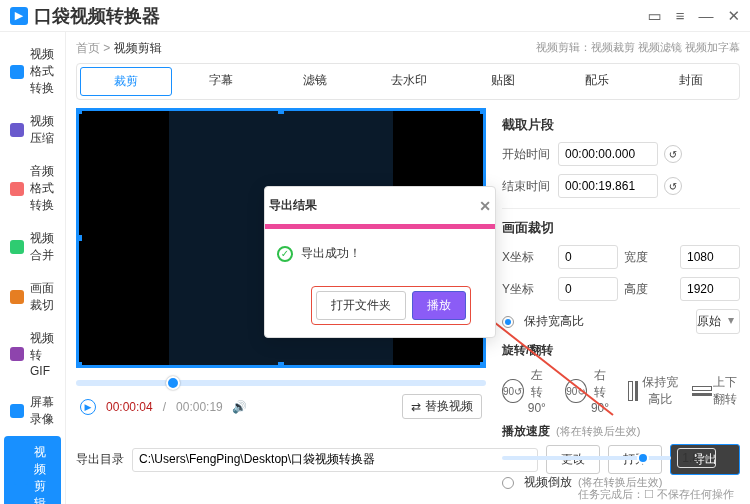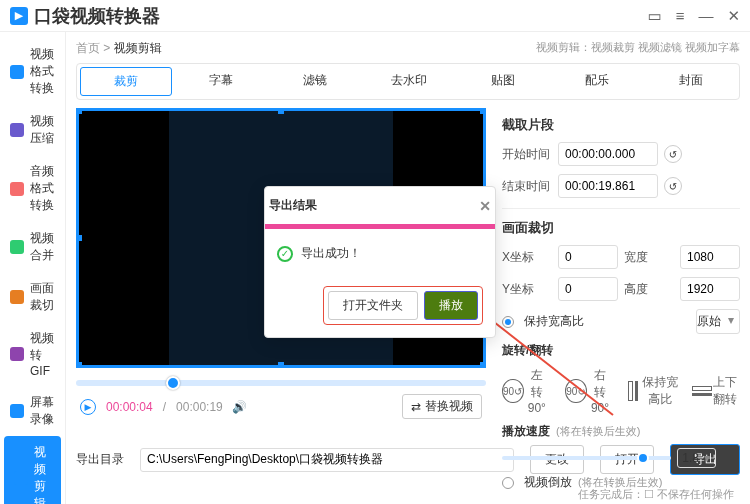--- a/index.html
+++ b/index.html
@@ -23,21 +23,21 @@
 .tab.active{border:1px solid #1890ff;color:#1890ff}
 .row{display:flex;gap:10px;flex:1;min-height:0}
 .video-area{width:410px;display:flex;flex-direction:column}
 .player{position:relative;background:#000;height:260px;border:3px solid #1890ff;display:flex;align-items:center;justify-content:center}
 .player-inner{position:absolute;left:90px;right:90px;top:0;bottom:0;background:#0a1a2a}
 .handle{width:6px;height:6px;background:#1890ff;position:absolute}
 .timeline{height:6px;background:#d6e9ff;margin:12px 0 8px;border-radius:3px;position:relative}
 .thumb{position:absolute;left:22%;top:-4px;width:14px;height:14px;background:#1890ff;border:2px solid #fff;border-radius:50%;box-shadow:0 0 2px rgba(0,0,0,.4)}
 .controls{display:flex;align-items:center;gap:10px;font-size:12px;padding:0 4px}
 .play{width:16px;height:16px;border-radius:50%;border:1px solid #1890ff;color:#1890ff;display:flex;align-items:center;justify-content:center;font-size:9px}
-.time-cur{color:#ec4899}
+.time-cur{color:#b91c1c}
 .time-sep{color:#999}
 .replace{margin-left:auto;border:1px solid #ccc;border-radius:3px;padding:3px 8px;display:flex;align-items:center;gap:4px}
 .panel{flex:1;font-size:12px;padding-left:6px;padding-top:8px}
 .sect{font-weight:bold;margin-bottom:8px;font-size:13px}
 .prow{display:flex;align-items:center;gap:6px;margin-bottom:8px}
 .prow label{width:50px;color:#555}
 .inp{border:1px solid #ddd;border-radius:3px;padding:4px 6px;width:100px;font-size:12px}
 .inp.sm{width:60px}
 .reset{width:18px;height:18px;border:1px solid #ccc;border-radius:50%;display:flex;align-items:center;justify-content:center;font-size:10px;cursor:pointer}
 .hr{border:none;border-top:1px solid #eee;margin:10px 0}
@@ -47,32 +47,32 @@
 .sel::after{content:"▾";position:absolute;right:5px;color:#888}
 .roticons{display:flex;gap:18px;margin:8px 0;text-align:center}
 .roticons>div{display:flex;flex-direction:row;align-items:center;gap:3px;color:#666;cursor:pointer}
 .rotbox{width:24px;height:24px;border:1.5px solid #666;border-radius:50%;display:flex;align-items:center;justify-content:center;font-size:10px}
 .fliph{width:16px;height:20px;display:flex}
 .fliph span{flex:1;background:#666}
 .fliph span:first-child{margin-right:2px;background:none;border:1px solid #666}
 .speedrow{display:flex;align-items:center;gap:6px}
 .speedbar{flex:1;height:4px;background:#d6e9ff;border-radius:2px;position:relative}
 .speedbar .dot{position:absolute;right:22px;top:-4px;width:12px;height:12px;background:#1890ff;border:2px solid #fff;border-radius:50%}
-.exportrow{display:flex;align-items:center;gap:16px;padding:10px 0;margin-top:8px}
+.exportrow{display:flex;align-items:center;gap:8px;padding:10px 0;margin-top:8px}
 .exportrow .inpw{flex:1}
 .btn{border:1px solid #ccc;border-radius:3px;padding:5px 14px;cursor:pointer;font-size:12px;background:#fff}
 .btn.primary{background:#404040;color:#fff;border-color:#1890ff;padding:6px 22px}
 .status{text-align:right;color:#999;font-size:11px;padding:2px 6px}
 
 .modal{position:absolute;left:264px;top:186px;width:232px;background:#fff;border:1px solid #ddd;border-radius:4px;box-shadow:0 4px 18px rgba(0,0,0,.15);z-index:20}
 .mhead{display:flex;align-items:center;padding:10px 4px;font-weight:bold;border-bottom:5px solid #ec4899}
 .mhead .x{margin-left:auto;cursor:pointer;color:#888;font-size:14px}
 .mbody{padding:16px 12px;display:flex;align-items:center;gap:8px}
 .check{width:16px;height:16px;border:2px solid #2fbf4a;border-radius:50%;display:flex;align-items:center;justify-content:center;color:#2fbf4a;font-size:10px}
-.mfoot{display:flex;justify-content:flex-end;gap:8px;padding:8px 12px 12px}
+.mfoot{display:flex;justify-content:flex-end;gap:8px;padding:8px 24px 12px}
 .mfoot .wrap{border:1px solid #e74c3c;border-radius:4px;padding:4px;display:flex;gap:6px}
 .arrow{position:absolute;left:468px;top:300px;width:150px;height:120px;z-index:10;pointer-events:none}
 .hint{color:#999;font-size:11px}
 </style>
 </head>
 <body>
 
 <div class="titlebar">
   <div class="logo">▶</div>
   <div class="title">口袋视频转换器</div>
@@ -259,21 +259,21 @@
     <span>导出结果</span>
     <span class="x">✕</span>
   </div>
   <div class="mbody">
     <div class="check">✓</div>
     <span>导出成功！</span>
   </div>
   <div class="mfoot">
     <div class="wrap">
       <div class="btn">打开文件夹</div>
-      <div class="btn" style="background:#4d7c0f;color:#fff;border-color:#4f5bd5">播放</div>
+      <div class="btn" style="background:#8b5cf6;color:#fff;border-color:#4f5bd5">播放</div>
     </div>
   </div>
 </div>
 
 <svg class="arrow">
   <defs>
       <marker id="ah" markerWidth="8" markerHeight="8" refX="6" refY="3" orient="auto">
         <path d="M0,0 L6,3 L0,6 Z" fill="#e74c3c"></path>
       </marker>
     </defs>

